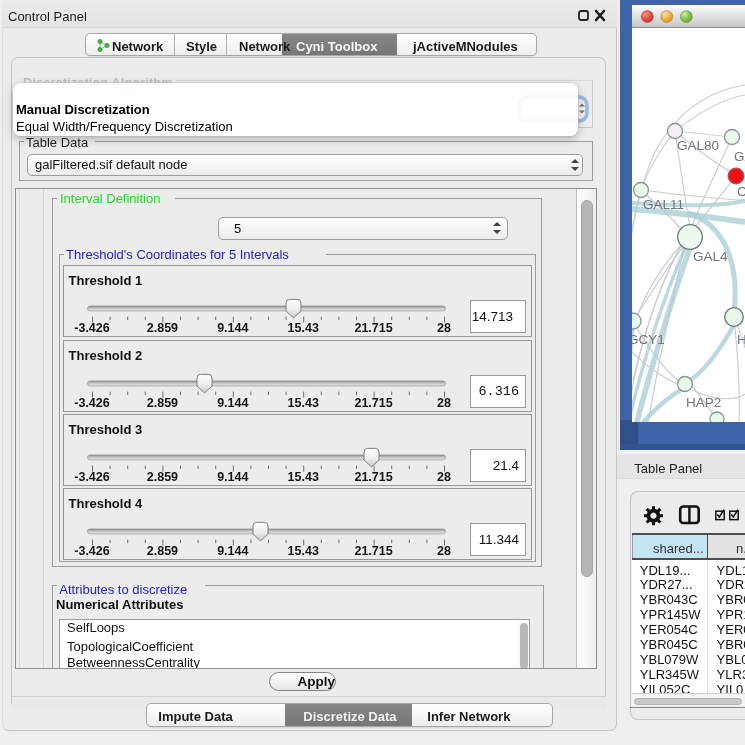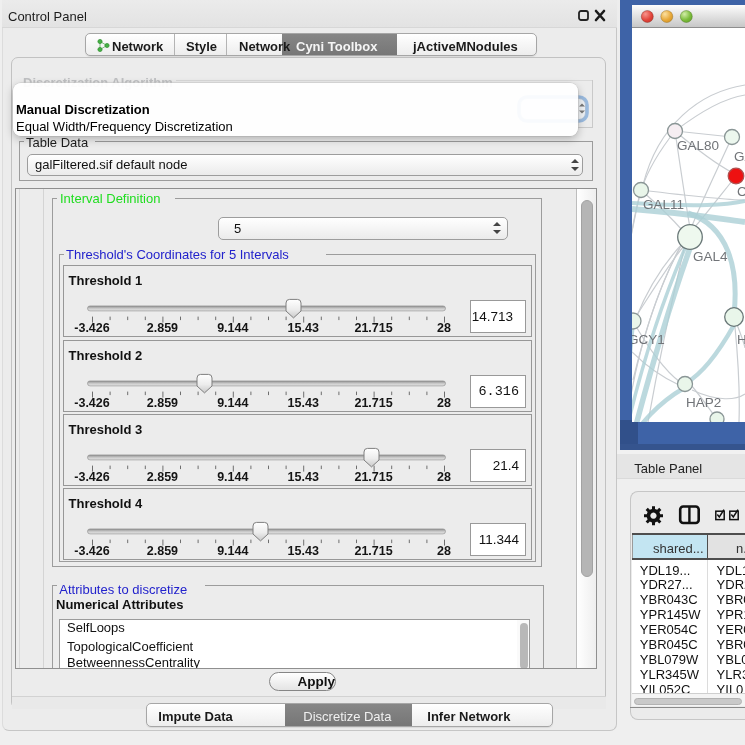--- a/index.html
+++ b/index.html
@@ -271,21 +271,21 @@
  <div class="abs" style="left:459.5px;top:2.5px;width:8px;height:46px;border-radius:4px;background:#b8b8b8;"></div>
 </div>
 
 <div class="abs" style="left:269px;top:672.3px;width:67px;height:18.5px;border:1px solid #868686;border-radius:9.5px;background:linear-gradient(#ffffff,#e4e4e4);font-size:13.5px;font-weight:600;color:#111;text-align:right;line-height:17px;">Apply</div>
 
 <div class="abs" style="left:12px;top:696px;width:594px;height:12.5px;background:#e9e9e9;border-top:1px solid #d2d2d2;"></div>
 
 <div class="abs" style="left:146.3px;top:703px;width:406.5px;height:24px;border:1px solid #a6a6a6;border-radius:5px;background:linear-gradient(#ffffff,#ededed);box-shadow:0 1px 1px rgba(0,0,0,0.08);overflow:hidden;">
  <div class="abs" style="left:137.5px;top:0;width:127.2px;height:24px;background:linear-gradient(#868686,#757575);"></div>
  <div class="abs t13" style="left:11px;top:5px;font-weight:600;color:#1a1a1a;">Impute Data</div>
- <div class="abs t13" style="left:156px;top:5px;font-weight:400;color:#f0f0f0;text-align:right;">Discretize Data</div>
+ <div class="abs t13" style="left:156px;top:5px;font-weight:700;color:#f0f0f0;text-align:right;">Discretize Data</div>
  <div class="abs t13" style="left:280px;top:5px;font-weight:600;color:#1a1a1a;">Infer Network</div>
 </div>
 
 <div class="abs" style="left:617px;top:0;width:3px;height:745px;background:#ededed;"></div>
 
 <div class="abs" style="left:620px;top:0;width:125px;height:450px;background:#3e63a7;"></div>
 <div class="abs" style="left:620px;top:420px;width:18px;height:30px;background:#31508a;"></div>
 <div class="abs" style="left:620px;top:444px;width:125px;height:6px;background:#35548e;"></div>
 
 <div class="abs" style="left:632px;top:5px;width:113px;height:23px;background:linear-gradient(#fdfdfd,#c7c7c7);border-bottom:1px solid #8e8e8e;"></div>

